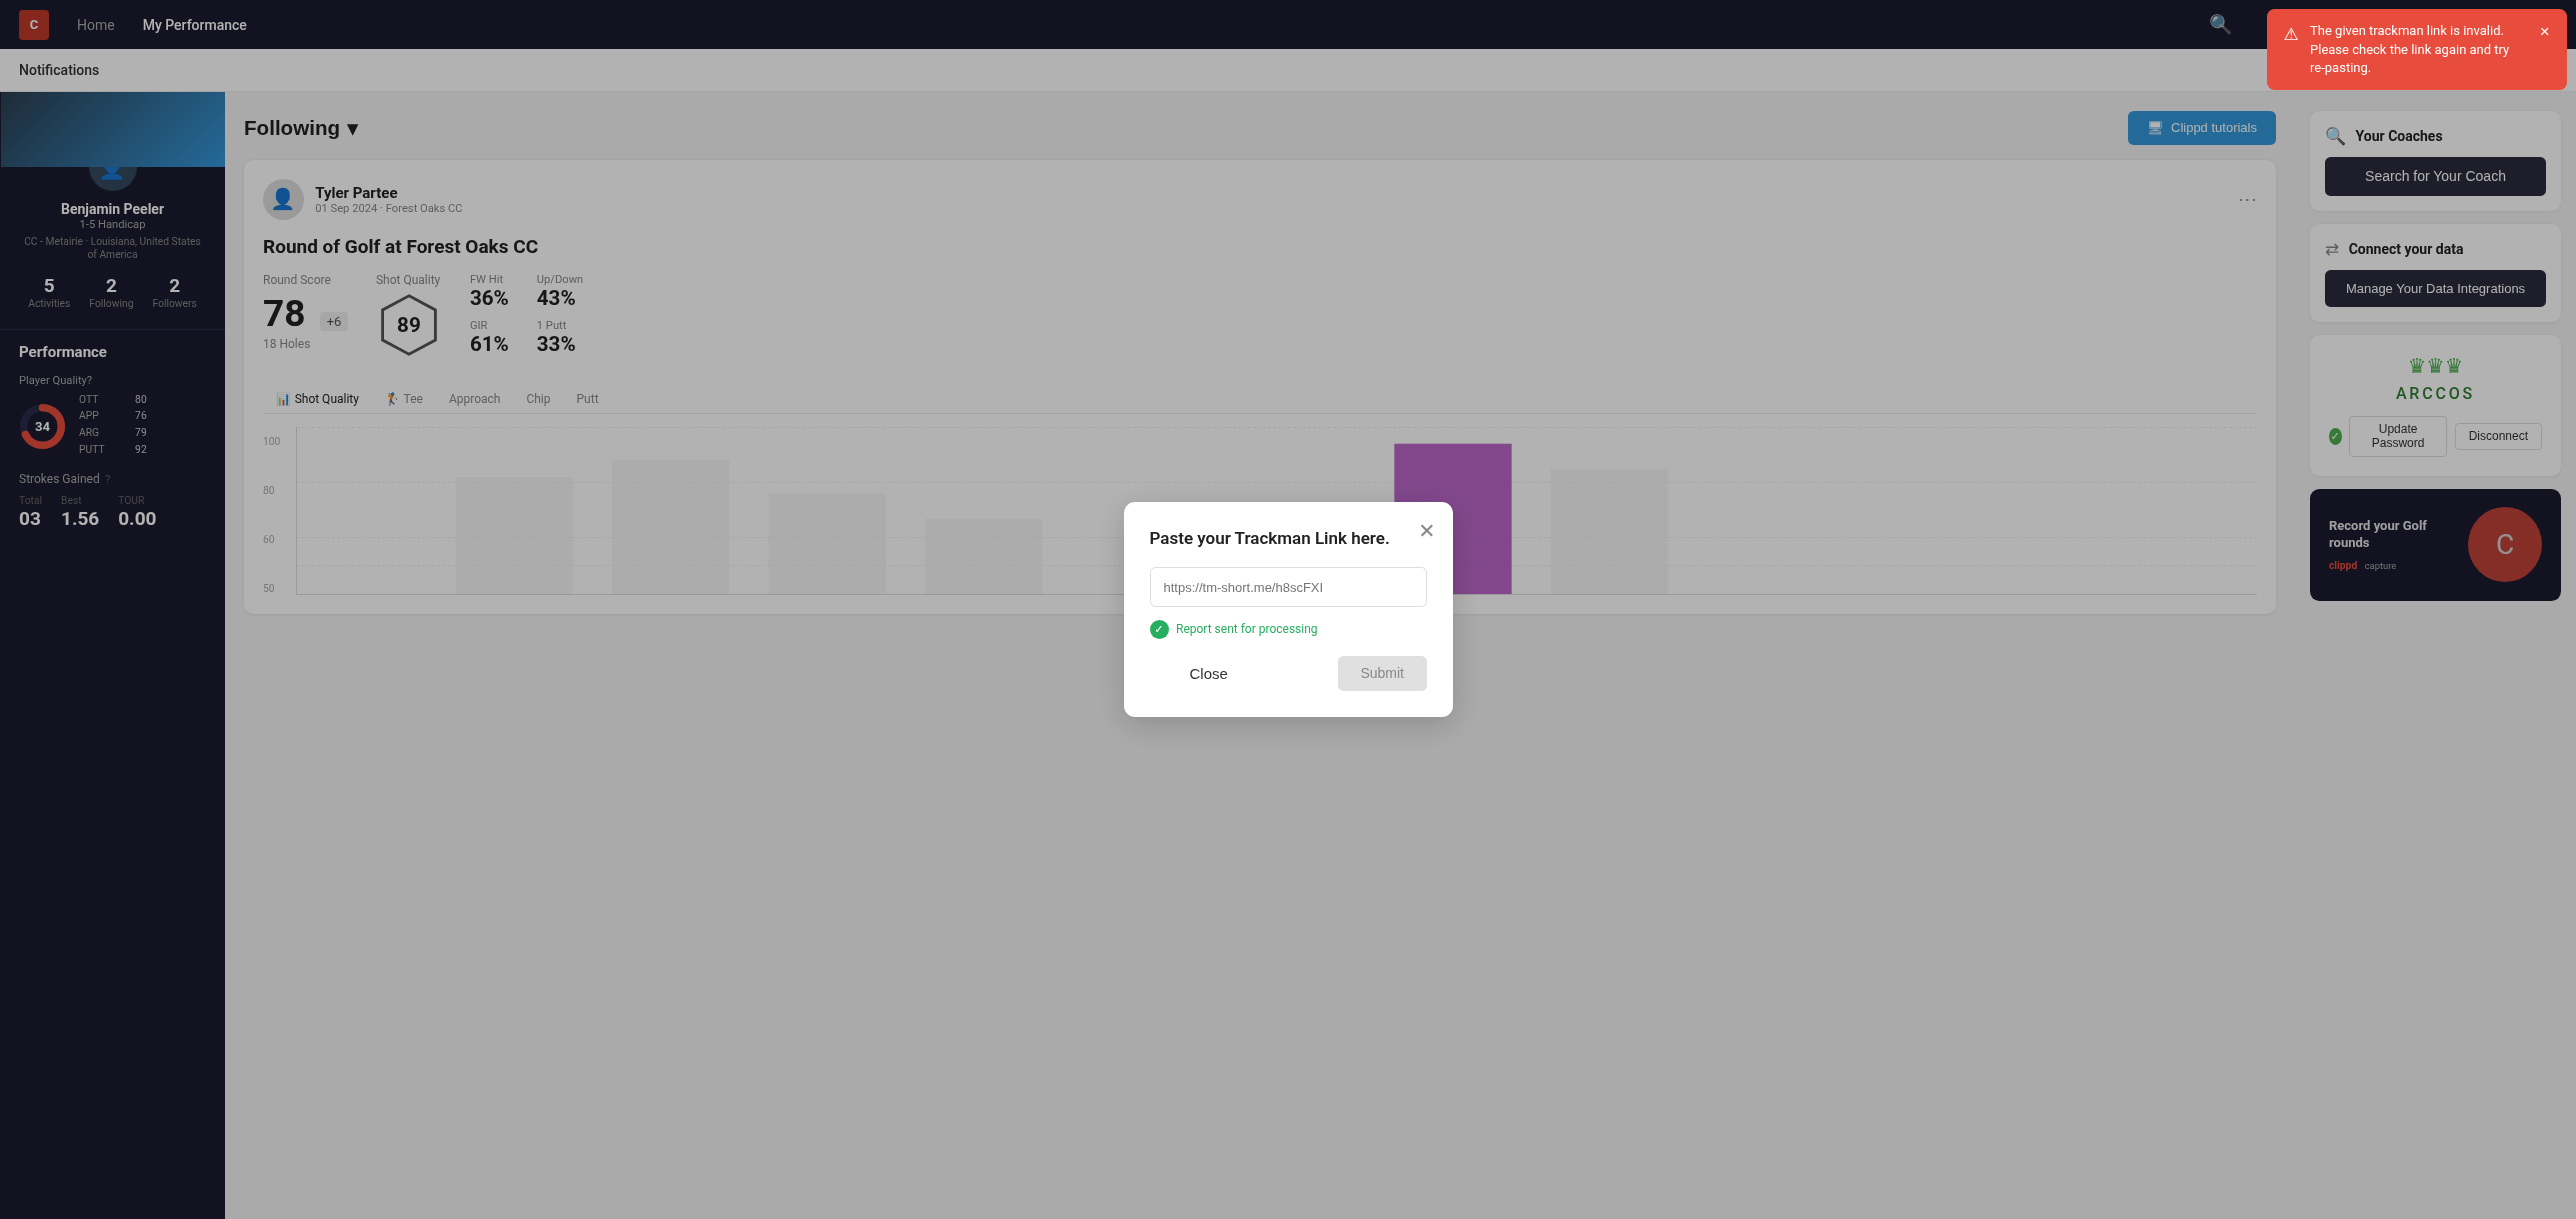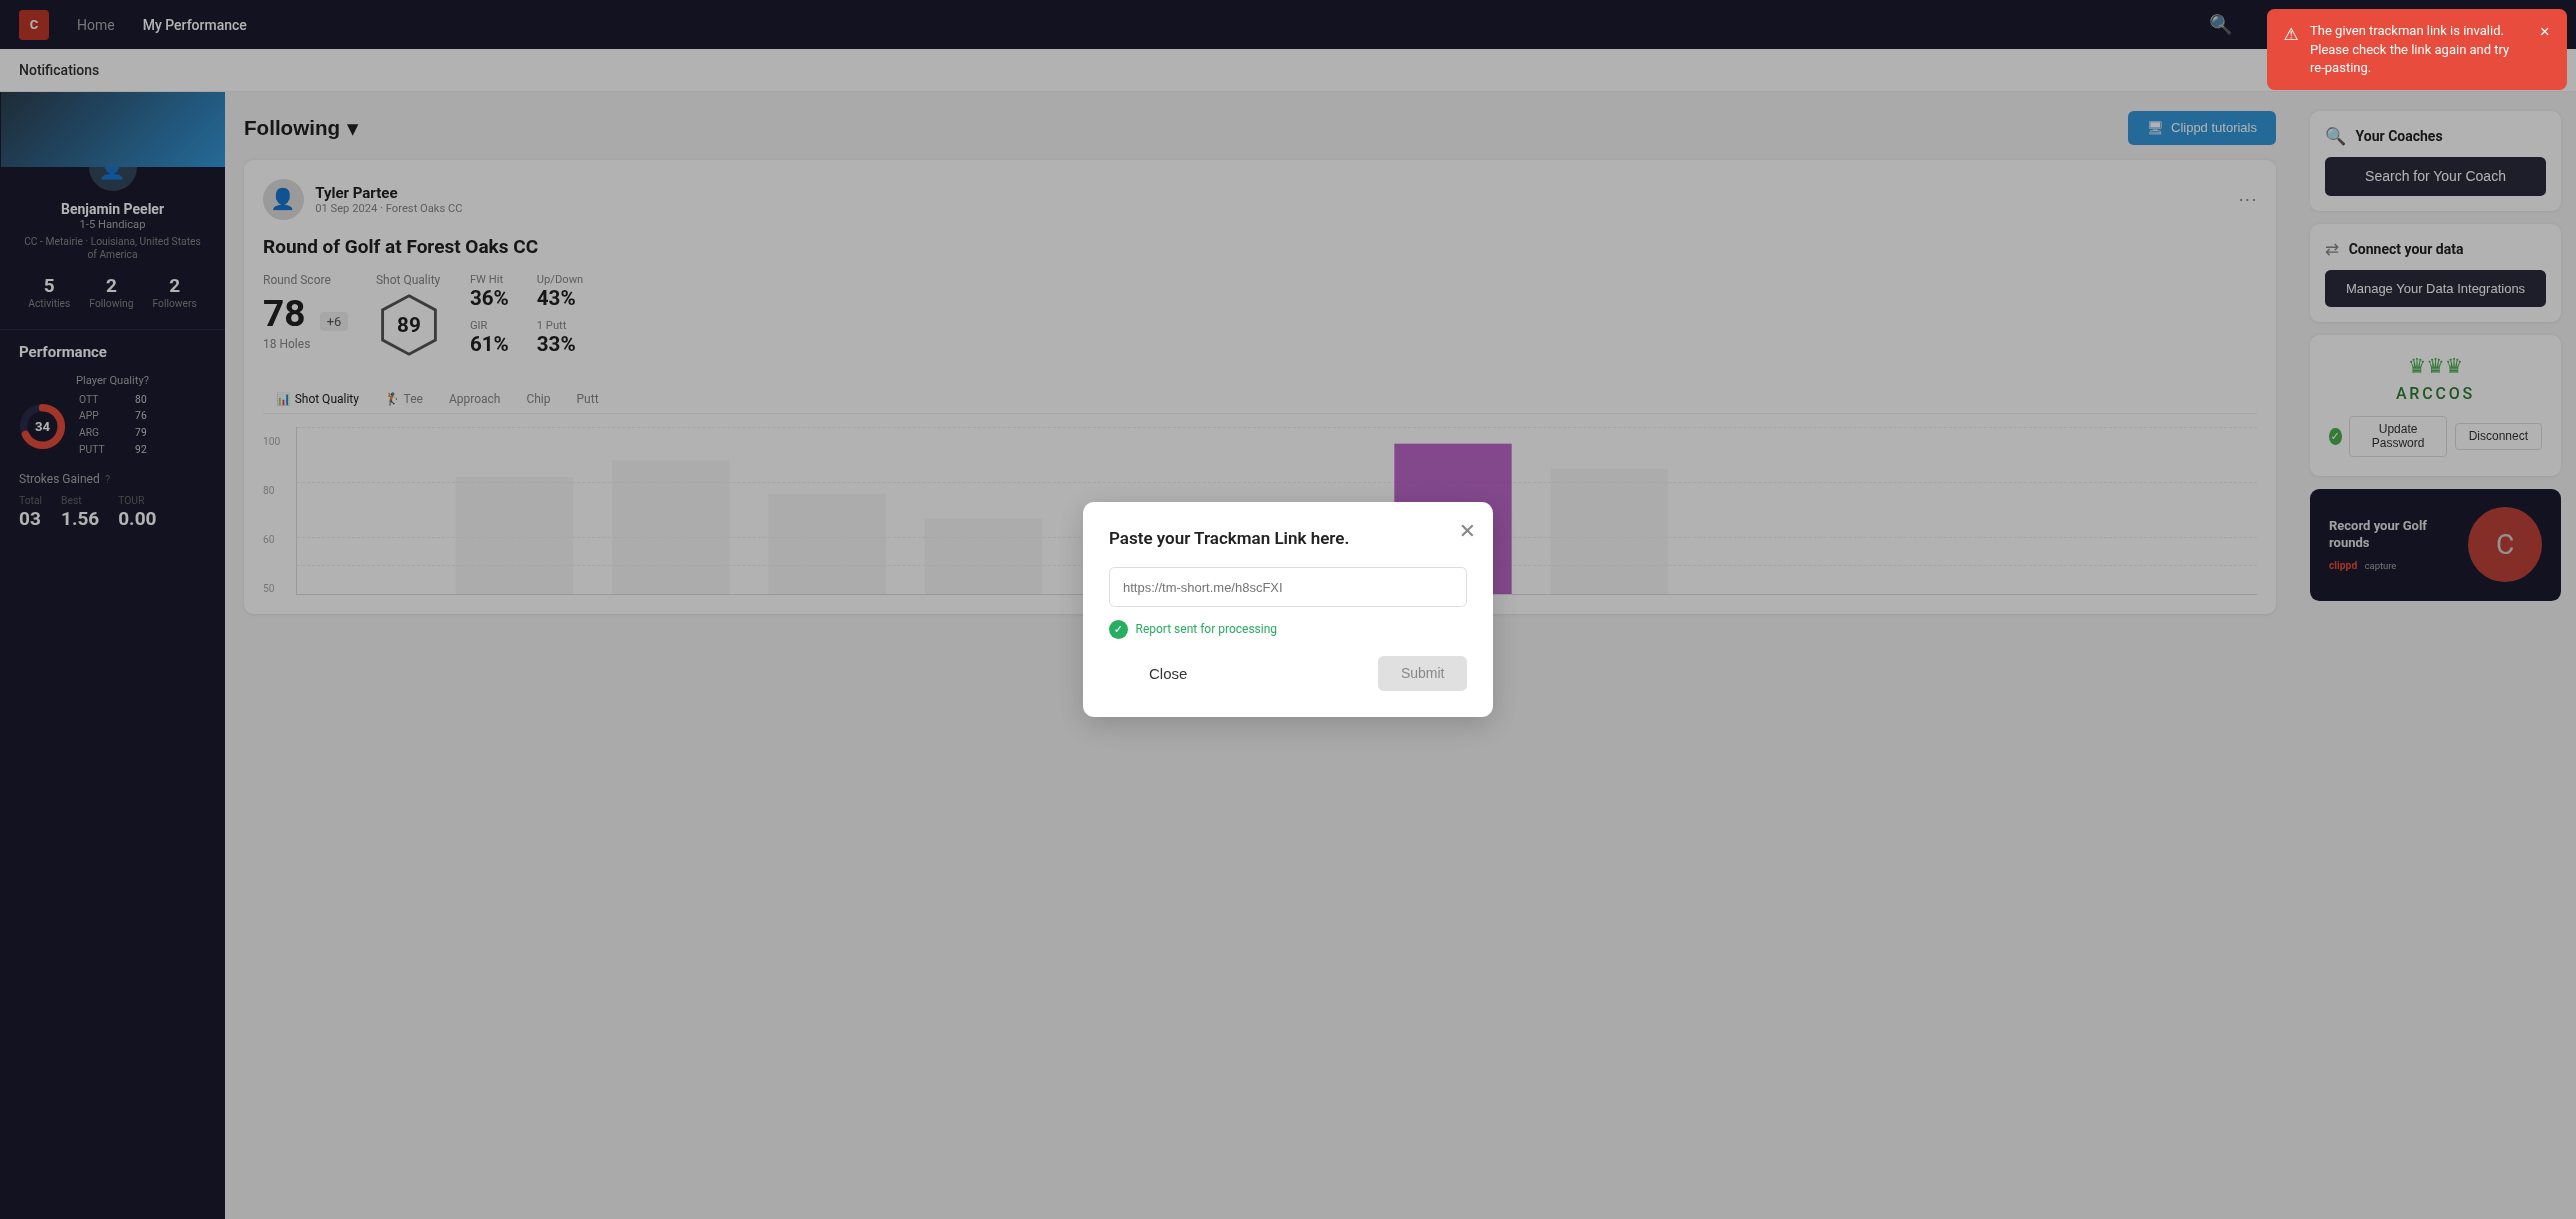--- a/index.html
+++ b/index.html
@@ -206,21 +206,21 @@
     }
     .sidebar-perf-title {
       font-size: 15px;
       font-weight: bold;
       color: white;
       margin-bottom: 13px;
     }
     .perf-category { margin-bottom: 9.4px; }
     .perf-cat-header {
       display: flex;
-      justify-content: center;
+      justify-content: flex-start;
       font-size: 11.2px;
       color: #aaa;
       margin-bottom: 3.7px;
     }
     .perf-bar-row {
       display: flex;
       align-items: center;
       gap: 5.6px;
       margin-bottom: 3.7px;
       font-size: 10.3px;
@@ -585,21 +585,21 @@
       background: rgba(0,0,0,0.3);
       display: flex;
       align-items: center;
       justify-content: center;
       z-index: 500;
     }
     .modal {
       background: white;
       border-radius: 11.2px;
       padding: 26px;
-      width: 410px;
+      width: 329px;
       max-width: 90vw;
       box-shadow: 0 7.5px 30px rgba(0,0,0,0.18);
       position: relative;
     }
     .modal-title {
       font-size: 17px;
       font-weight: 600;
       color: #222;
       margin-bottom: 19px;
     }

